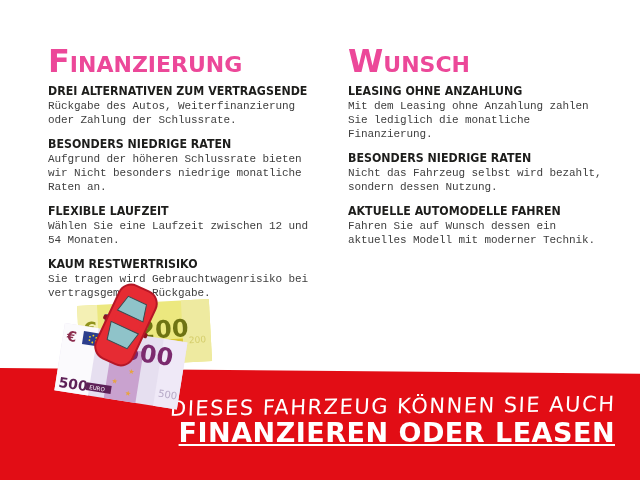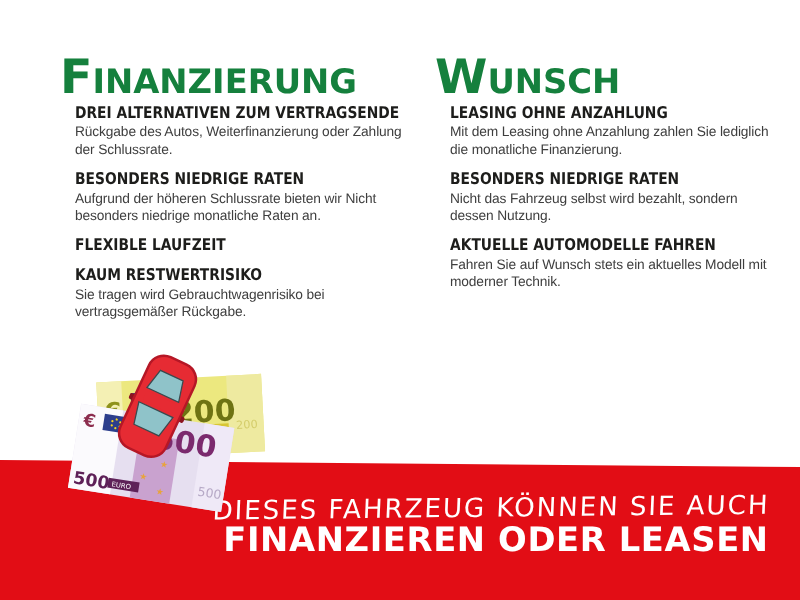--- a/index.html
+++ b/index.html
@@ -11,44 +11,45 @@
     font-family:"Liberation Sans",sans-serif;
   }
   
   .col{position:absolute;top:46px;}
   .col-left{left:48px;width:272px;}
   .col-right{left:348px;width:258px;}
   .col-title{
     font-family:"DejaVu Sans",sans-serif;
     font-variant:small-caps;
     font-weight:bold;
-    font-size:38px;
+    font-size:32px;
     line-height:30px;
-    color:#15803d;
+    color:#ec4899;
     margin:0 0 8px 0;
     letter-spacing:0px;
   }
-  .section{margin-bottom:10px;margin-left:12px;}
+  .section{margin-bottom:10px;}
   .section-head{
     font-family:"DejaVu Sans",sans-serif;
     font-weight:bold;
     font-size:13px;
     line-height:14px;
     color:#1d1d1b;
     margin:0 0 1px 0;
     white-space:nowrap;
     transform:scaleX(0.85);
     transform-origin:left center;
   }
   .section-body{
     margin:0;
     font-size:11px;
     line-height:14px;
     letter-spacing:-0.1px;
     color:#3e3e3e;
+    font-family:Liberation Mono, monospace;
   }
   .col-left .section-body{width:268px;}
   .col-right .section-body{width:258px;}
   
   .band{
     position:absolute;
     left:-10px;top:368px;
     width:680px;height:130px;
     background:#e20d15;
     transform:rotate(0.5deg);
@@ -69,20 +70,21 @@
     transform-origin:right center;
     margin:0;
   }
   .banner-line2{
     font-family:"DejaVu Sans",sans-serif;
     font-weight:bold;
     font-size:27px;
     line-height:32px;
     letter-spacing:0.5px;
     margin:0;
+    text-decoration:underline;
   }
   
   .illustration{
     position:absolute;
     left:40px;top:280px;
     width:220px;height:160px;
   }
 </style>
 </head>
 <body>
@@ -95,41 +97,42 @@
     <div class="section">
       <h3 class="section-head">DREI ALTERNATIVEN ZUM VERTRAGSENDE</h3>
       <p class="section-body">Rückgabe des Autos, Weiterfinanzierung oder Zahlung der Schlussrate.</p>
     </div>
     <div class="section">
       <h3 class="section-head">BESONDERS NIEDRIGE RATEN</h3>
       <p class="section-body">Aufgrund der höheren Schlussrate bieten wir Nicht besonders niedrige monatliche Raten an.</p>
     </div>
     <div class="section">
       <h3 class="section-head">FLEXIBLE LAUFZEIT</h3>
+      <p class="section-body">Wählen Sie eine Laufzeit zwischen 12 und 54 Monaten.</p>
     </div>
     <div class="section">
       <h3 class="section-head">KAUM RESTWERTRISIKO</h3>
       <p class="section-body">Sie tragen wird Gebrauchtwagenrisiko bei vertragsgemäßer Rückgabe.</p>
     </div>
   </div>
 
   <div class="col col-right">
     <h1 class="col-title">Wunsch</h1>
 
     <div class="section">
       <h3 class="section-head">LEASING OHNE ANZAHLUNG</h3>
       <p class="section-body">Mit dem Leasing ohne Anzahlung zahlen Sie lediglich die monatliche Finanzierung.</p>
     </div>
     <div class="section">
       <h3 class="section-head">BESONDERS NIEDRIGE RATEN</h3>
       <p class="section-body">Nicht das Fahrzeug selbst wird bezahlt, sondern dessen Nutzung.</p>
     </div>
     <div class="section">
       <h3 class="section-head">AKTUELLE AUTOMODELLE FAHREN</h3>
-      <p class="section-body">Fahren Sie auf Wunsch stets ein aktuelles Modell mit moderner Technik.</p>
+      <p class="section-body">Fahren Sie auf Wunsch dessen ein aktuelles Modell mit moderner Technik.</p>
     </div>
   </div>
 
   <div class="band"></div>
 
   <div class="banner-text">
     <p class="banner-line1">DIESES FAHRZEUG KÖNNEN SIE AUCH</p>
     <p class="banner-line2">FINANZIEREN ODER LEASEN</p>
   </div>
 

